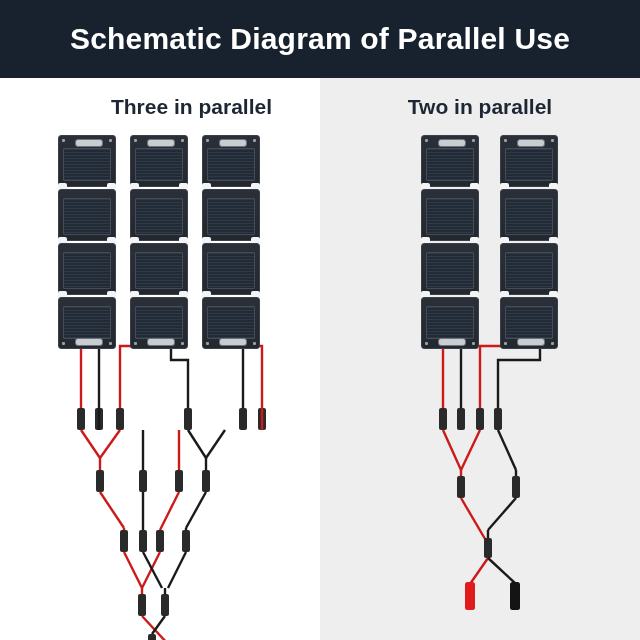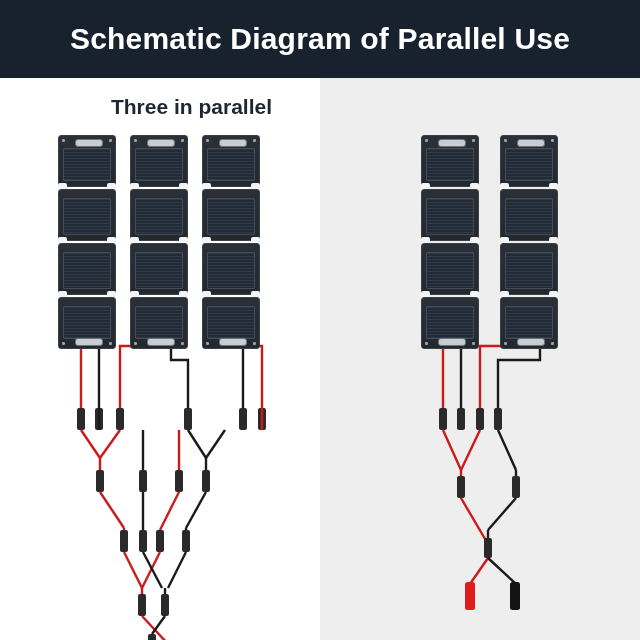--- a/index.html
+++ b/index.html
@@ -260,20 +260,21 @@
         <div class="seg last">
             <div class="cells"></div>
             <div class="handle bot"></div>
             <span class="corner c-bl"></span>
             <span class="corner c-br"></span>
           </div>
       </div>
     </div>
 
     <div class="pane right">
+      <div class="sec-label">Two in parallel</div>
 
       <svg class="svg-layer" width="320" height="562">
         <g fill="none" stroke-linecap="butt" stroke-width="2.4">
 
           <path d="M 123 252 L 123 330" stroke="#cc1a1a"></path>
           <path d="M 141 252 L 141 282 L 141 330" stroke="#1a1a1a"></path>
 
           <path d="M 202 252 L 202 268 L 160 268 L 160 330" stroke="#cc1a1a"></path>
           <path d="M 220 252 L 220 282 L 178 282 L 178 330" stroke="#1a1a1a"></path>
         </g>

